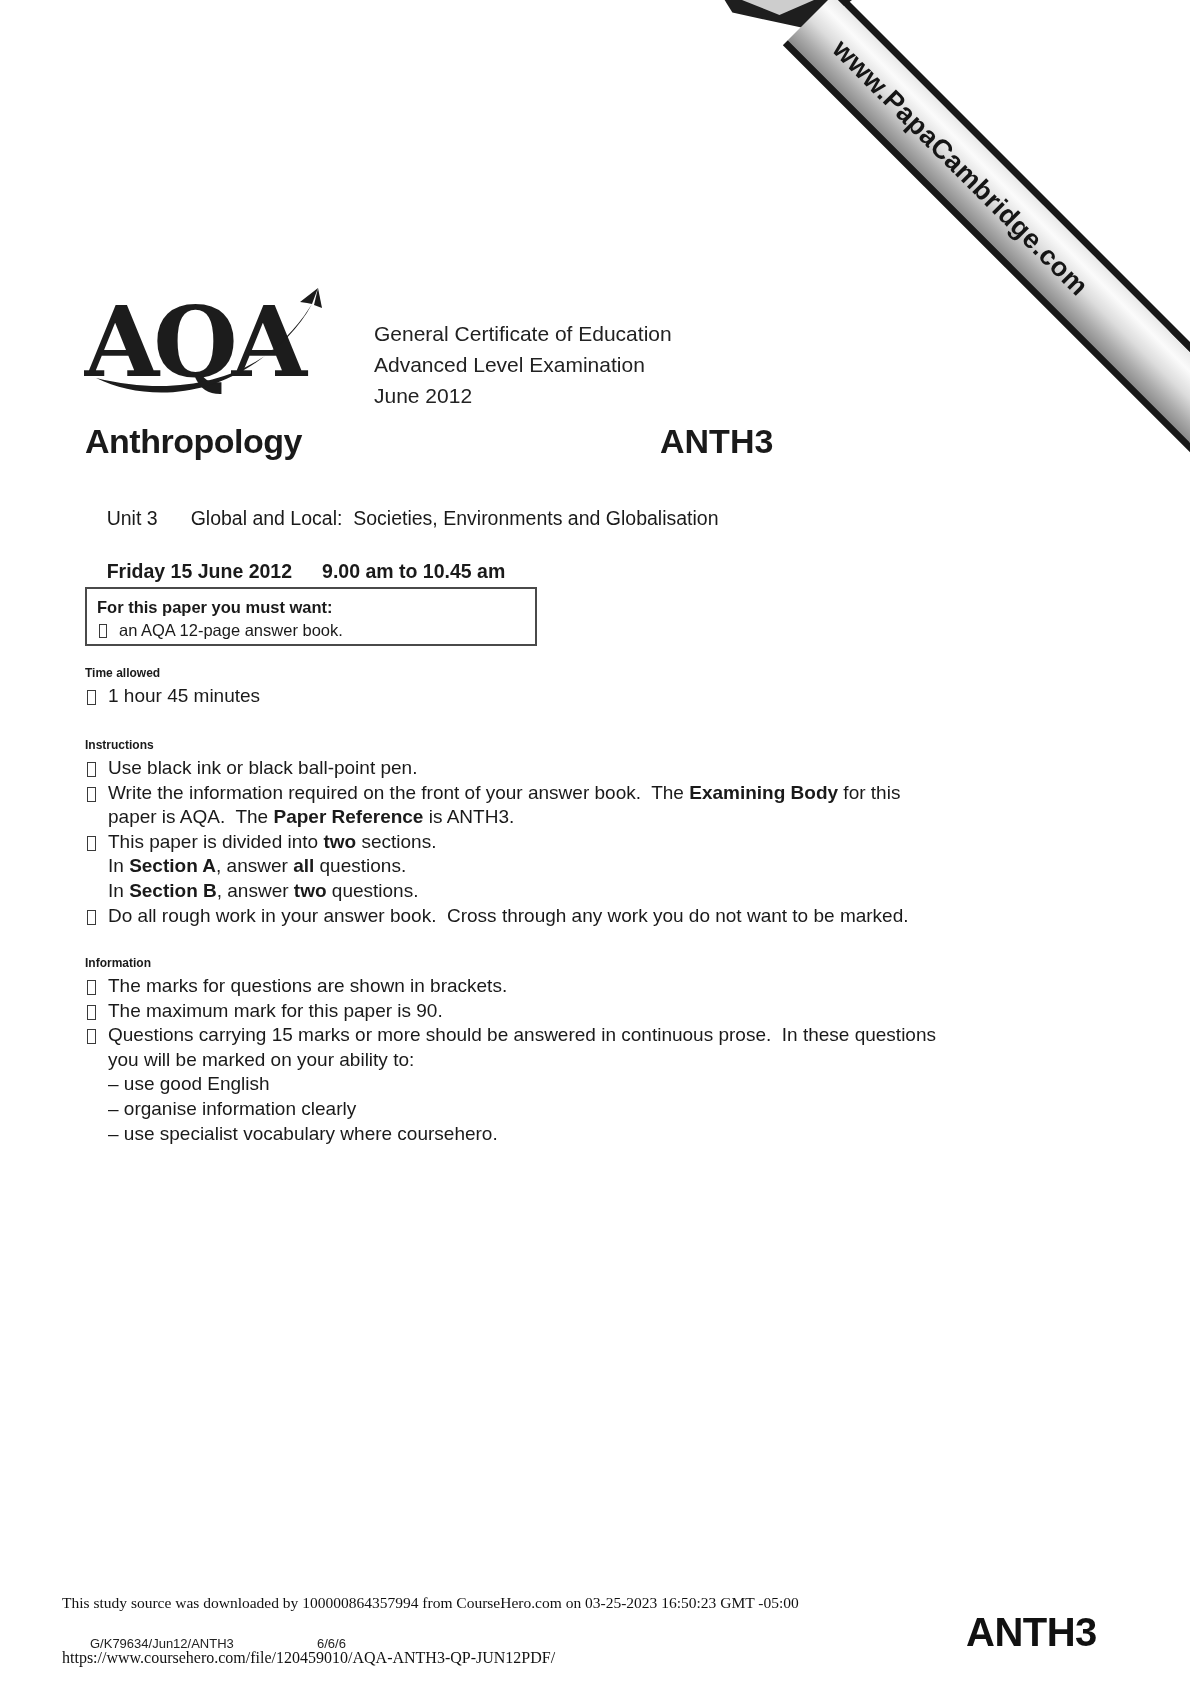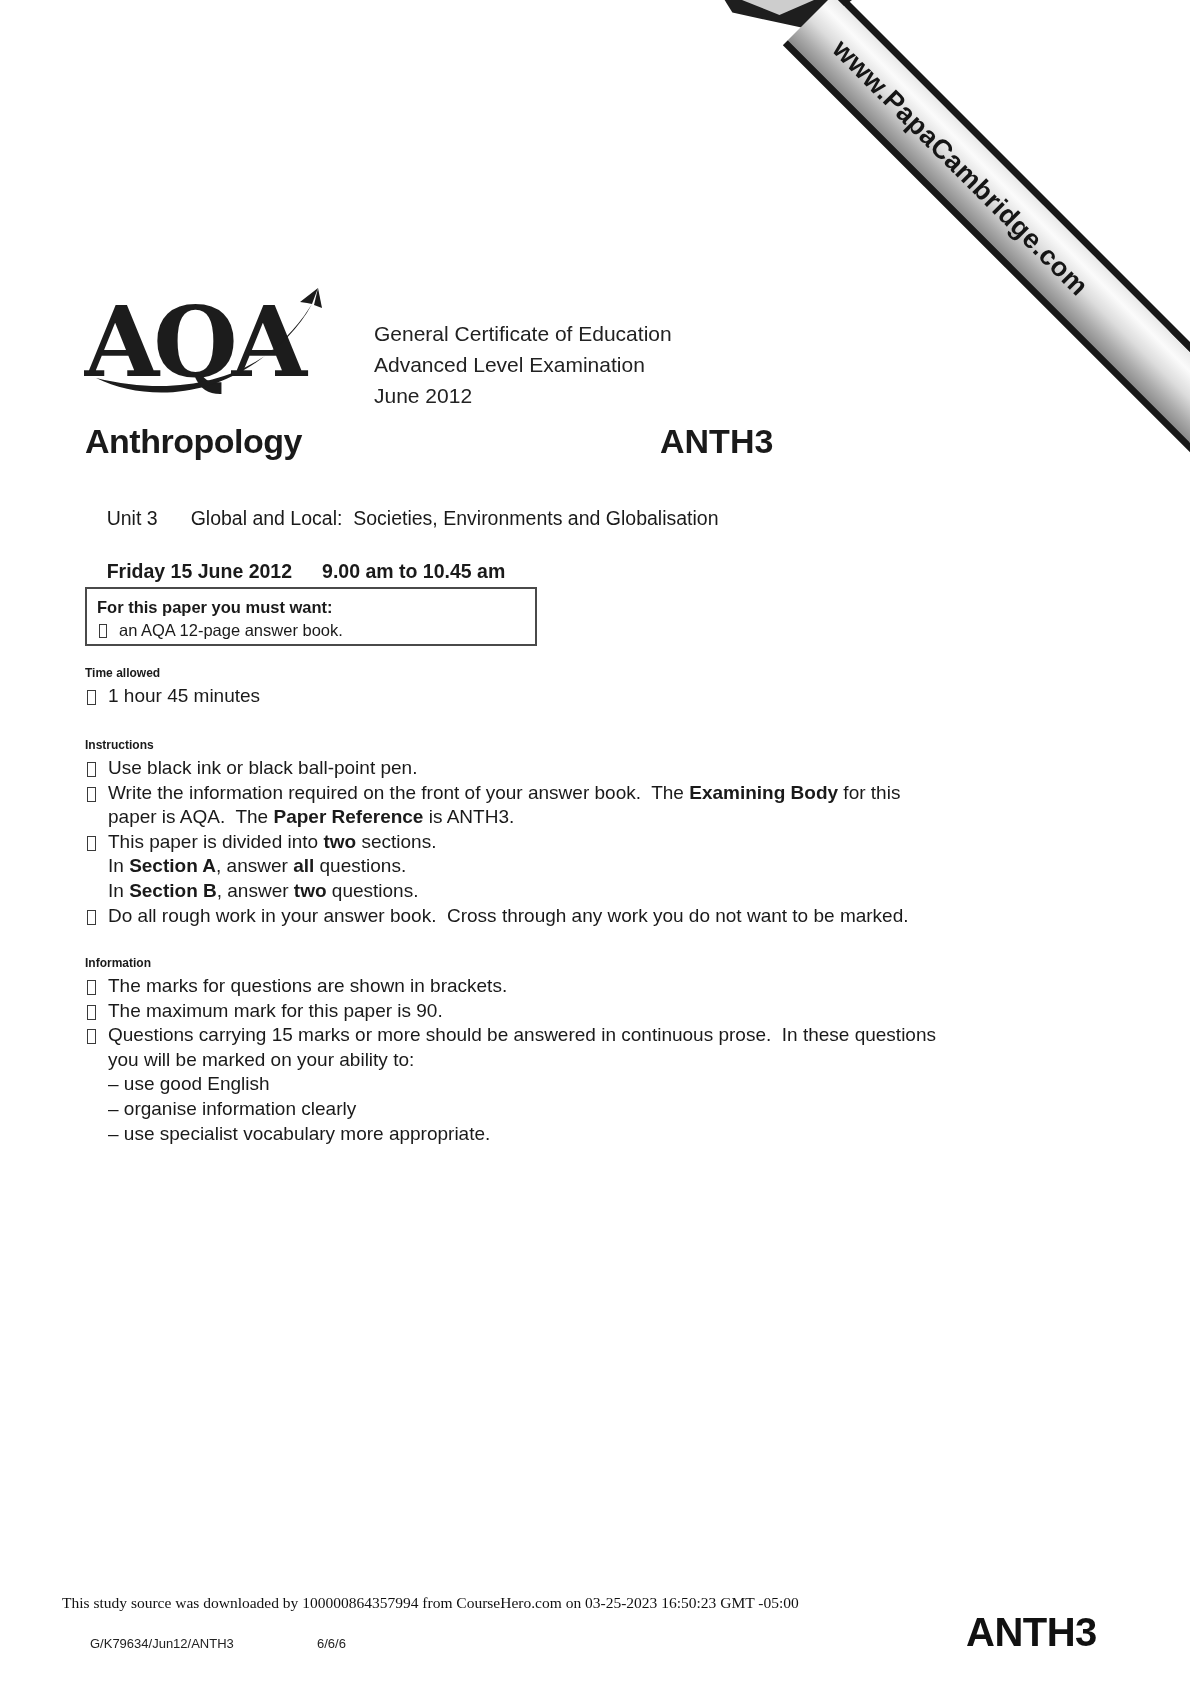--- a/index.html
+++ b/index.html
@@ -145,22 +145,23 @@
 
   <div id="information" class="section">
     <div class="section-heading">Information</div>
     <div>
         <div class="t-line"><span class="glyph-box"></span><span>The marks for questions are shown in brackets.</span></div>
         <div class="t-line"><span class="glyph-box"></span><span>The maximum mark for this paper is 90.</span></div>
         <div class="t-line"><span class="glyph-box"></span><span>Questions carrying 15 marks or more should be answered in continuous prose.  In these questions</span></div>
         <div class="t-line"><span>you will be marked on your ability to:</span></div>
         <div class="t-line"><span>– use good English</span></div>
         <div class="t-line"><span>– organise information clearly</span></div>
-        <div class="t-line"><span>– use specialist vocabulary more appropriate.</span></div>
+        <div class="t-line"><span>– use specialist vocabulary where coursehero.</span></div>
       </div>
   </div>
 
   <div id="download-note">This study source was downloaded by 100000864357994 from CourseHero.com on 03-25-2023 16:50:23 GMT -05:00</div>
   <div id="ref-line">G/K79634/Jun12/ANTH3</div>
   <div id="print-code">6/6/6</div>
+  <div id="source-url">https://www.coursehero.com/file/120459010/AQA-ANTH3-QP-JUN12PDF/</div>
   <div id="code-large">ANTH3</div>
 
 </div>
 
 </body></html>

